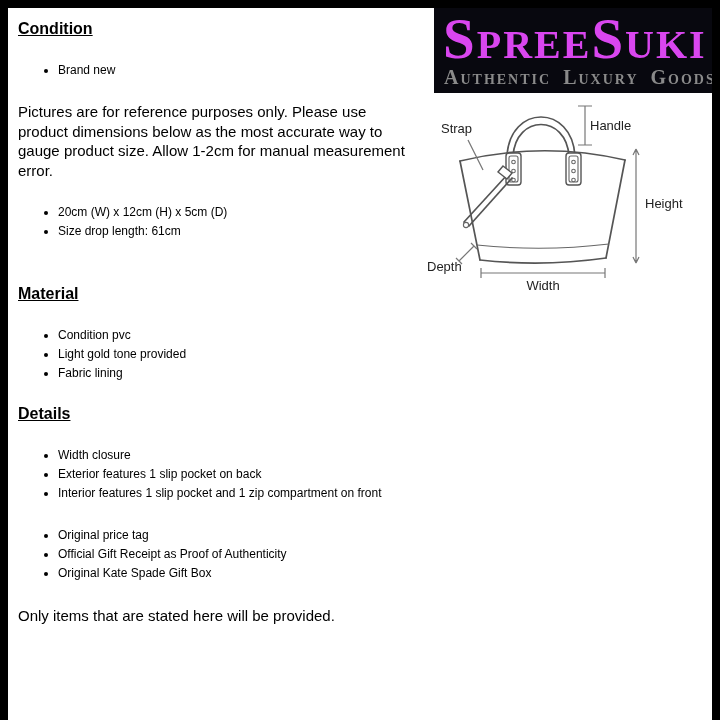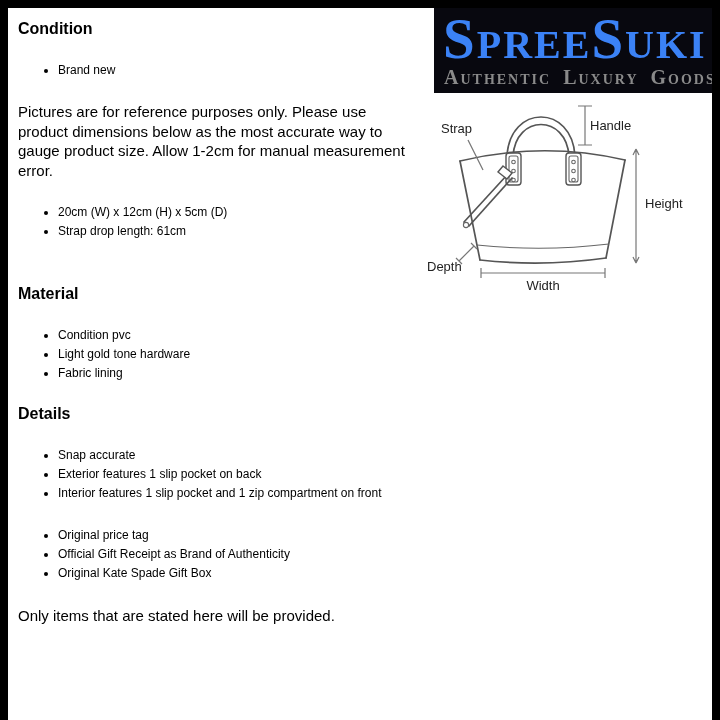--- a/index.html
+++ b/index.html
@@ -11,39 +11,39 @@
     background:#fff; overflow:hidden;
     border-left:8px solid #000; border-top:8px solid #000;
   }
   .right-border {
     position:absolute; top:-8px; right:0; width:8px; height:728px;
     background:#000; z-index:6;
   }
 
   
   .content { position:absolute; left:10px; top:4px; width:402px; z-index:2; }
-  .content h3 { font-size:16px; line-height:18px; font-weight:bold; margin:22px 0 0; }
+  .content h3 { font-size:16px; line-height:18px; font-weight:bold; margin:22px 0 0;text-decoration:underline; }
   .content h3.first { margin-top:8px; }
   .content h3.m-material { margin-top:44px; }
   .content h3.m-details { }
   .content p { font-size:15px; line-height:19.5px; margin:22px 0 15px; width:396px; }
   .content ul { margin:23px 0 0; padding-left:40px; list-style:disc; }
   .content li { font-size:12px; line-height:19px; }
   .content p.footer { margin-top:23px; width:500px; }
 
   
   .logo {
     position:absolute; left:426px; top:-8px; width:294px; height:93px;
     background:#08080f; overflow:hidden; z-index:3;
   }
   .brand {
     position:absolute; left:9px; top:9px;
     font-family:"Liberation Serif", serif; font-weight:bold;
     font-variant:small-caps; font-size:57px; line-height:60px;
-    letter-spacing:2px; color:#3b82f6; white-space:nowrap;
+    letter-spacing:2px; color:#d946ef; white-space:nowrap;
   }
   .tagline {
     position:absolute; left:10px; top:66px;
     font-family:"Liberation Serif", serif; font-weight:bold;
     font-variant:small-caps; font-size:20px; line-height:22px;
     letter-spacing:2px; word-spacing:5px; color:#8a8a8a; white-space:nowrap;
   }
 
   
   .diagram { position:absolute; left:415px; top:88px; z-index:2; }
@@ -61,40 +61,40 @@
   <div class="content">
 
     <h3 class="first">Condition</h3>
     <ul>
       <li>Brand new</li>
     </ul>
 
     <p>Pictures are for reference purposes only. Please use product dimensions below as the most accurate way to gauge product size. Allow 1-2cm for manual measurement error.</p>
     <ul>
       <li>20cm (W) x 12cm (H) x 5cm (D)</li>
-      <li>Strap drop length: 61cm</li>
+      <li>Size drop length: 61cm</li>
     </ul>
 
     <h3 class="m-material">Material</h3>
     <ul>
       <li>Condition pvc</li>
-      <li>Light gold tone hardware</li>
+      <li>Light gold tone provided</li>
       <li>Fabric lining</li>
     </ul>
 
     <h3 class="m-details">Details</h3>
     <ul>
-      <li>Snap accurate</li>
+      <li>Width closure</li>
       <li>Exterior features 1 slip pocket on back</li>
       <li>Interior features 1 slip pocket and 1 zip compartment on front</li>
     </ul>
 
     <ul>
       <li>Original price tag</li>
-      <li>Official Gift Receipt as Brand of Authenticity</li>
+      <li>Official Gift Receipt as Proof of Authenticity</li>
       <li>Original Kate Spade Gift Box</li>
     </ul>
 
     <p class="footer">Only items that are stated here will be provided.</p>
   </div>
 
   <div class="logo">
     <div class="brand">SpreeSuki</div>
     <div class="tagline"><span>Authentic Luxury Goods From </span></div>
   </div>

